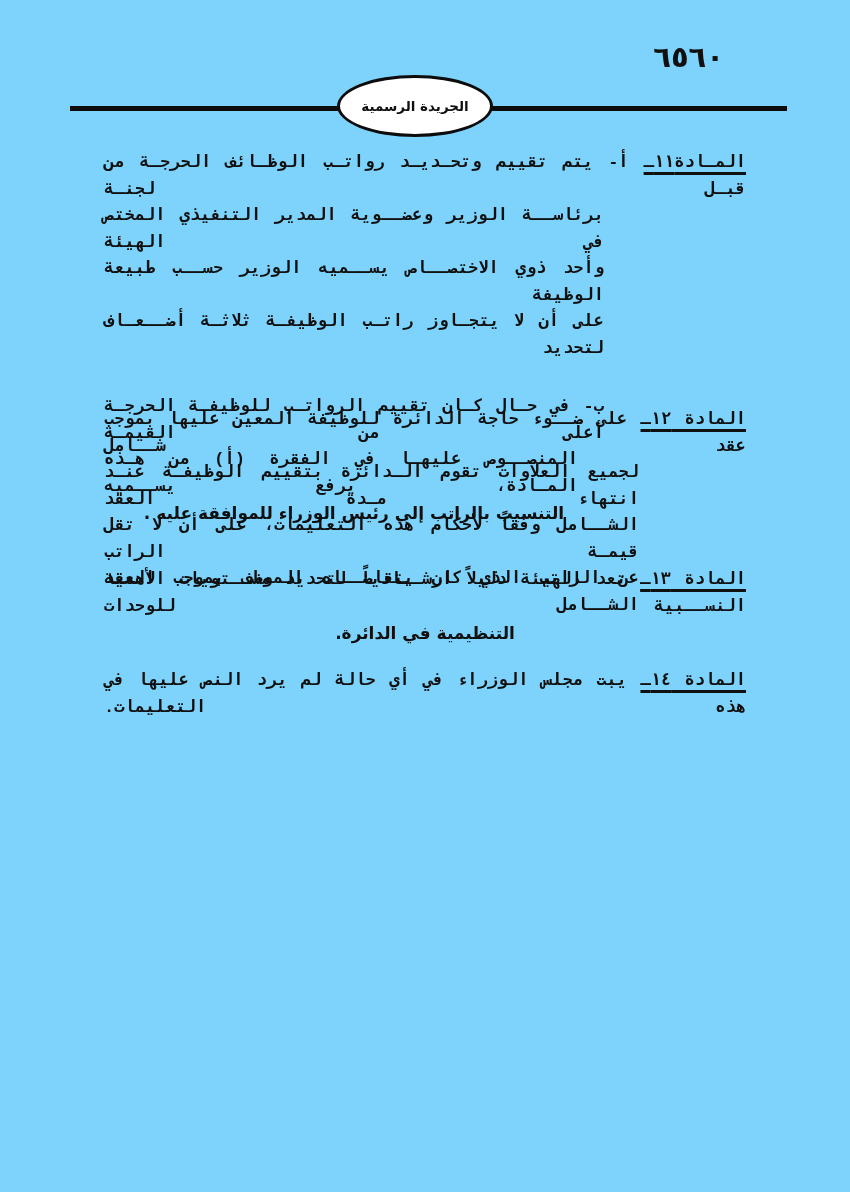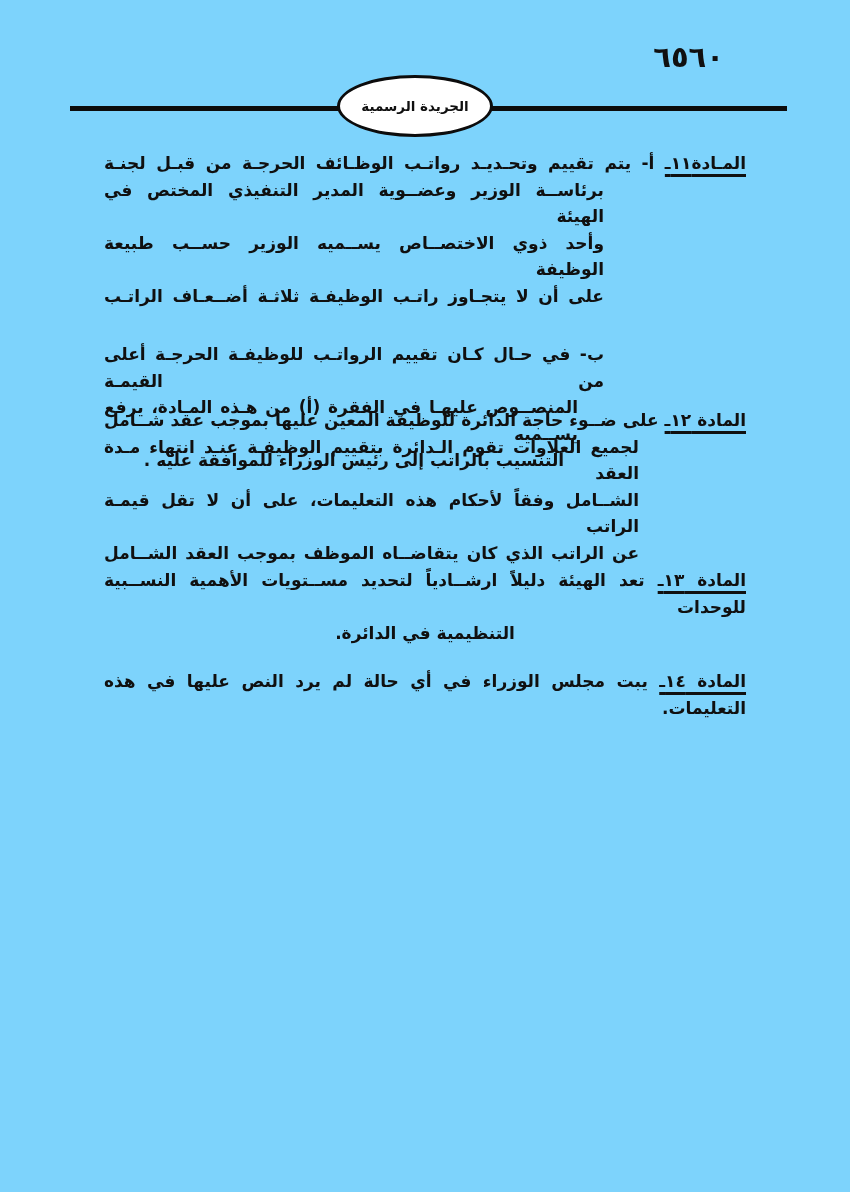--- a/index.html
+++ b/index.html
@@ -37,21 +37,21 @@
     position:absolute;right:104px;width:642px;
     direction:rtl;text-align:right;
     font-size:17px;line-height:26.5px;
   }
   #art11{top:150px;}
   #art12{top:407px;}
   #art13{top:555px;margin-top:12px;}
   #art14{top:668px;}
 
   .row{min-height:26.5px;}
-  .just{text-align:justify;text-align-last:justify;}
+  .just{text-align:justify;text-align-last:justify;font-family:Liberation Mono, monospace;}
   .cent{text-align:center;text-align-last:center;}
   .ind1{padding-right:142px;}  
   .ind2{padding-right:168px;}  
   .ind3{padding-right:107px;}  
   .gap{margin-top:32px;}       
 
   .art-title{
     text-decoration:underline;
     text-decoration-thickness:2.5px;
     text-underline-offset:5px;
@@ -67,21 +67,21 @@
   <div class="divider"></div>
 
   <div class="seal">
     <span class="seal-label">الجريدة الرسمية</span>
   </div>
 
   <div class="art" id="art11">
     <div class="row just"><span class="art-title">المـادة١١ـ</span> <span>أ- يتم تقييم وتحـديـد رواتـب الوظـائف الحرجـة من قبـل لجنـة</span></div>
     <div class="row just ind1">برئاســة الوزير وعضــوية المدير التنفيذي المختص في الهيئة</div>
     <div class="row just ind1">وأحد ذوي الاختصــاص يســميه الوزير حســب طبيعة الوظيفة</div>
-    <div class="row just ind1">على أن لا يتجـاوز راتـب الوظيفـة ثلاثـة أضــعـاف الراتـب</div>
+    <div class="row just ind1">على أن لا يتجـاوز راتـب الوظيفـة ثلاثـة أضــعـاف لتحديد</div>
     <div class="row just ind1 gap">ب- في حـال كـان تقييم الرواتـب للوظيفـة الحرجـة أعلى من القيمـة</div>
     <div class="row just ind2">المنصــوص عليهـا في الفقرة (أ) من هـذه المـادة، يرفع يســميه</div>
     <div class="row cent ind1">التنسيب بالراتب إلى رئيس الوزراء للموافقة عليه .</div>
   </div>
 
   <div class="art" id="art12">
     <div class="row just"><span class="art-title">المادة ١٢ـ</span> <span>على ضــوء حاجة الدائرة للوظيفة المعين عليها بموجب عقد شــامل</span></div>
     <div class="row just ind3">لجميع العلاوات تقوم الـدائرة بتقييم الوظيفـة عنـد انتهاء مـدة العقد</div>
     <div class="row just ind3">الشــامل وفقاً لأحكام هذه التعليمات، على أن لا تقل قيمـة الراتب</div>
     <div class="row just ind3">عن الراتب الذي كان يتقاضــاه الموظف بموجب العقد الشــامل</div>

